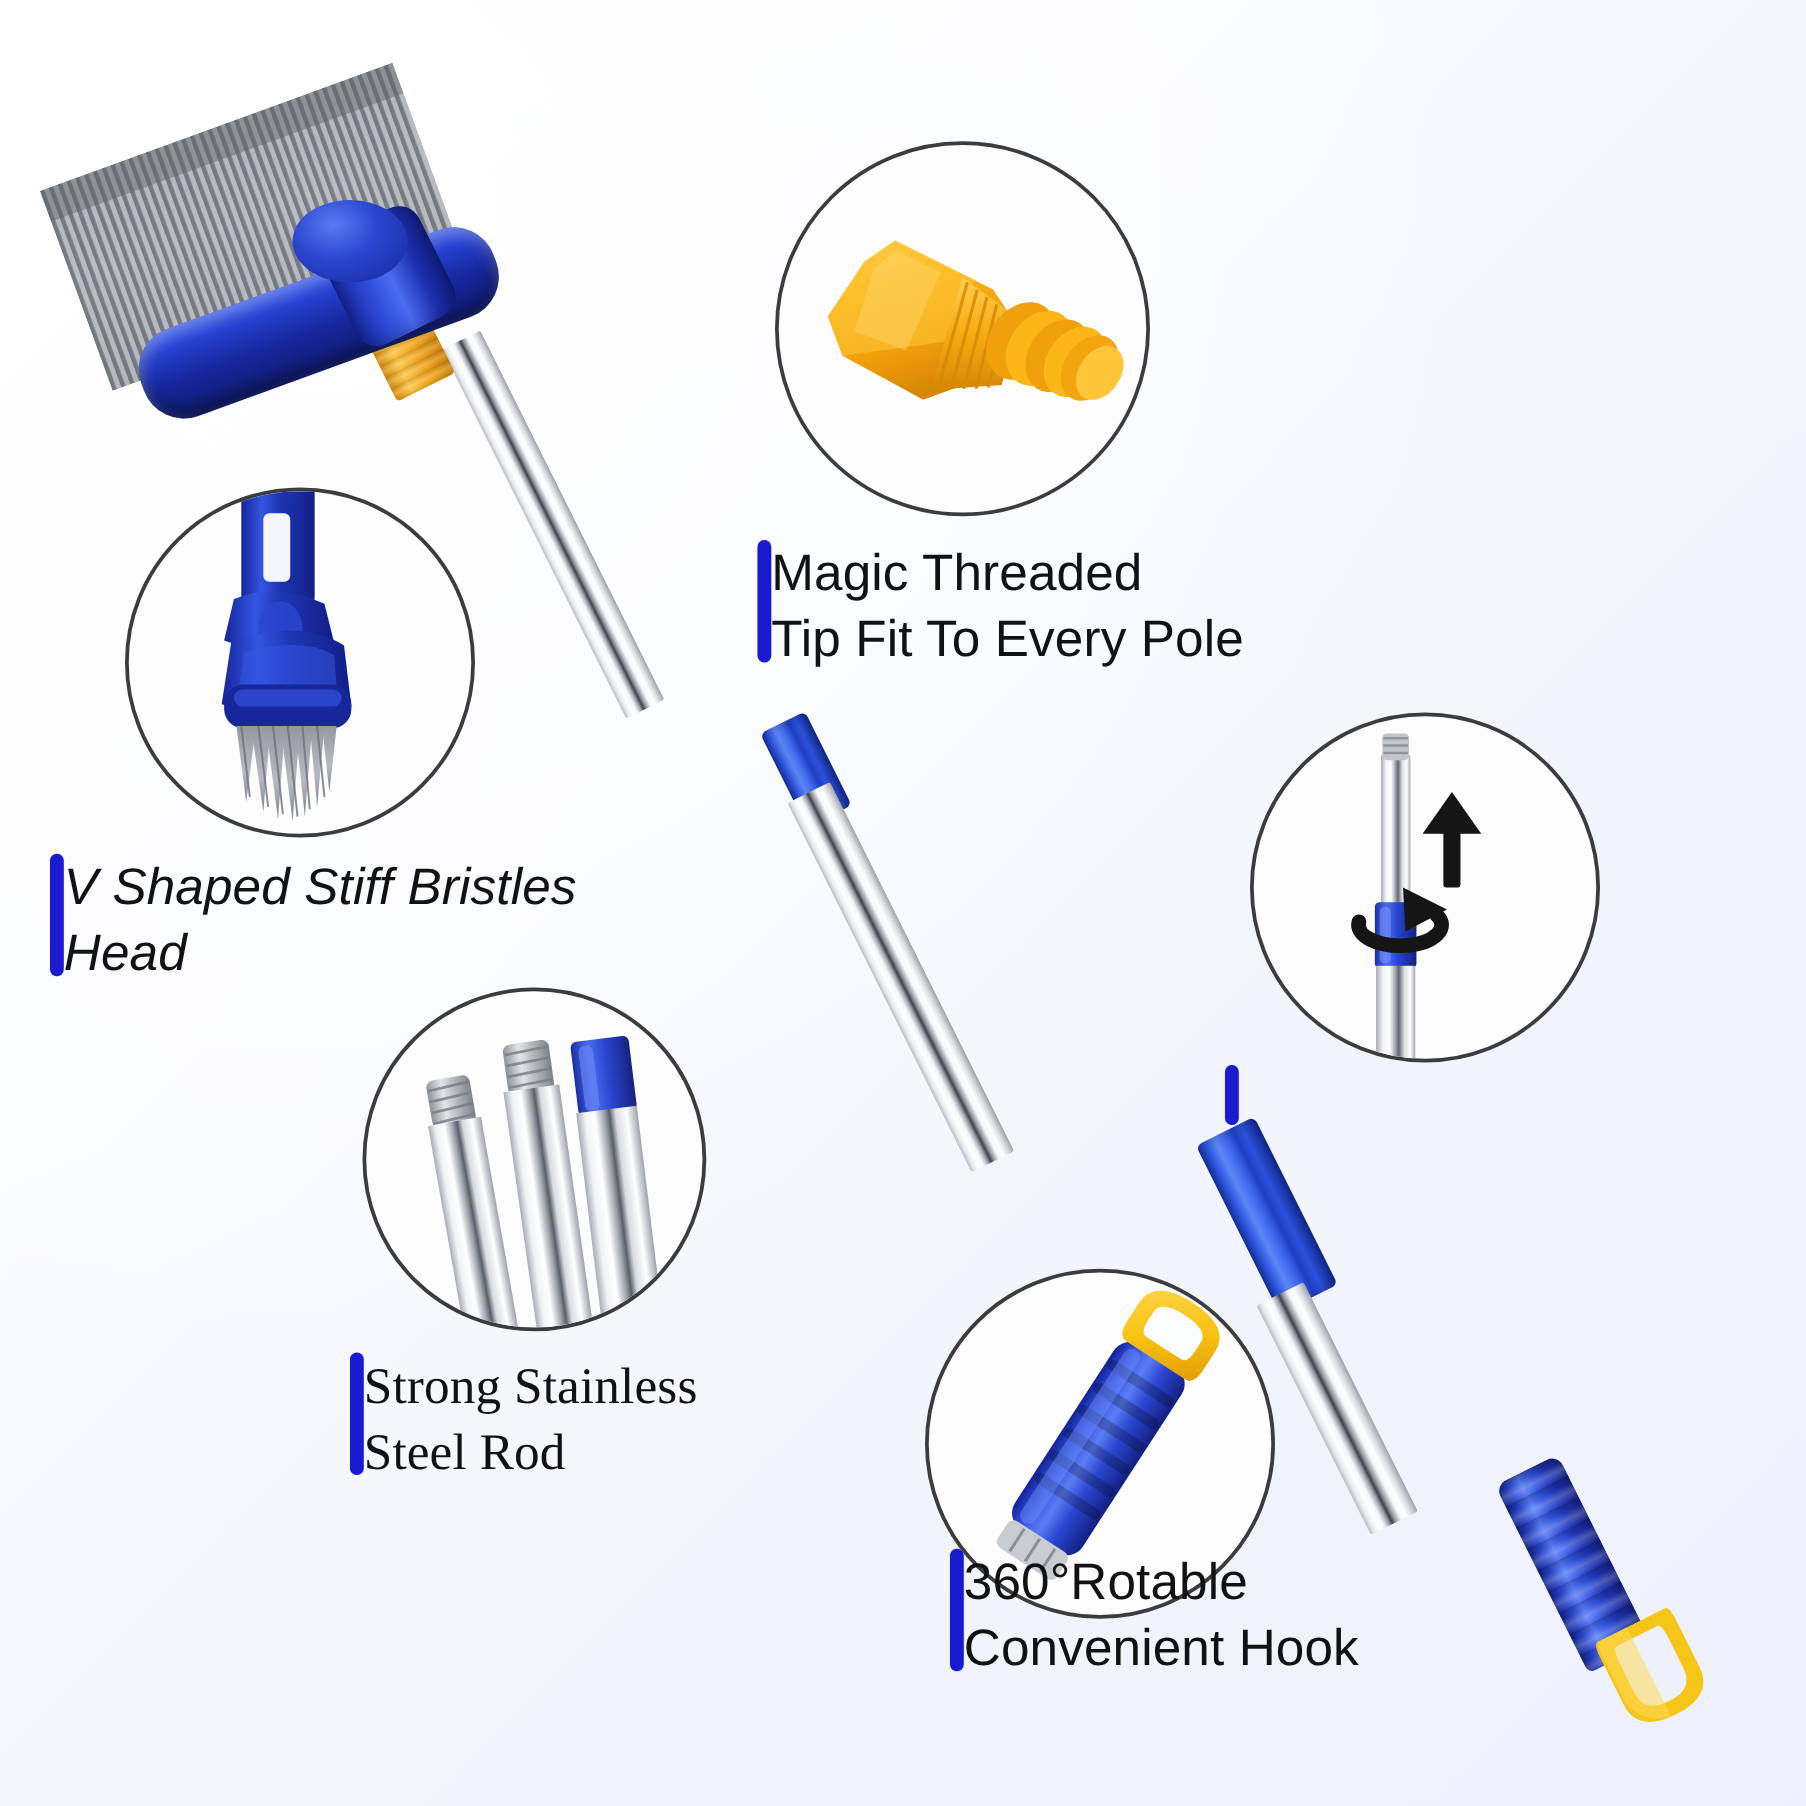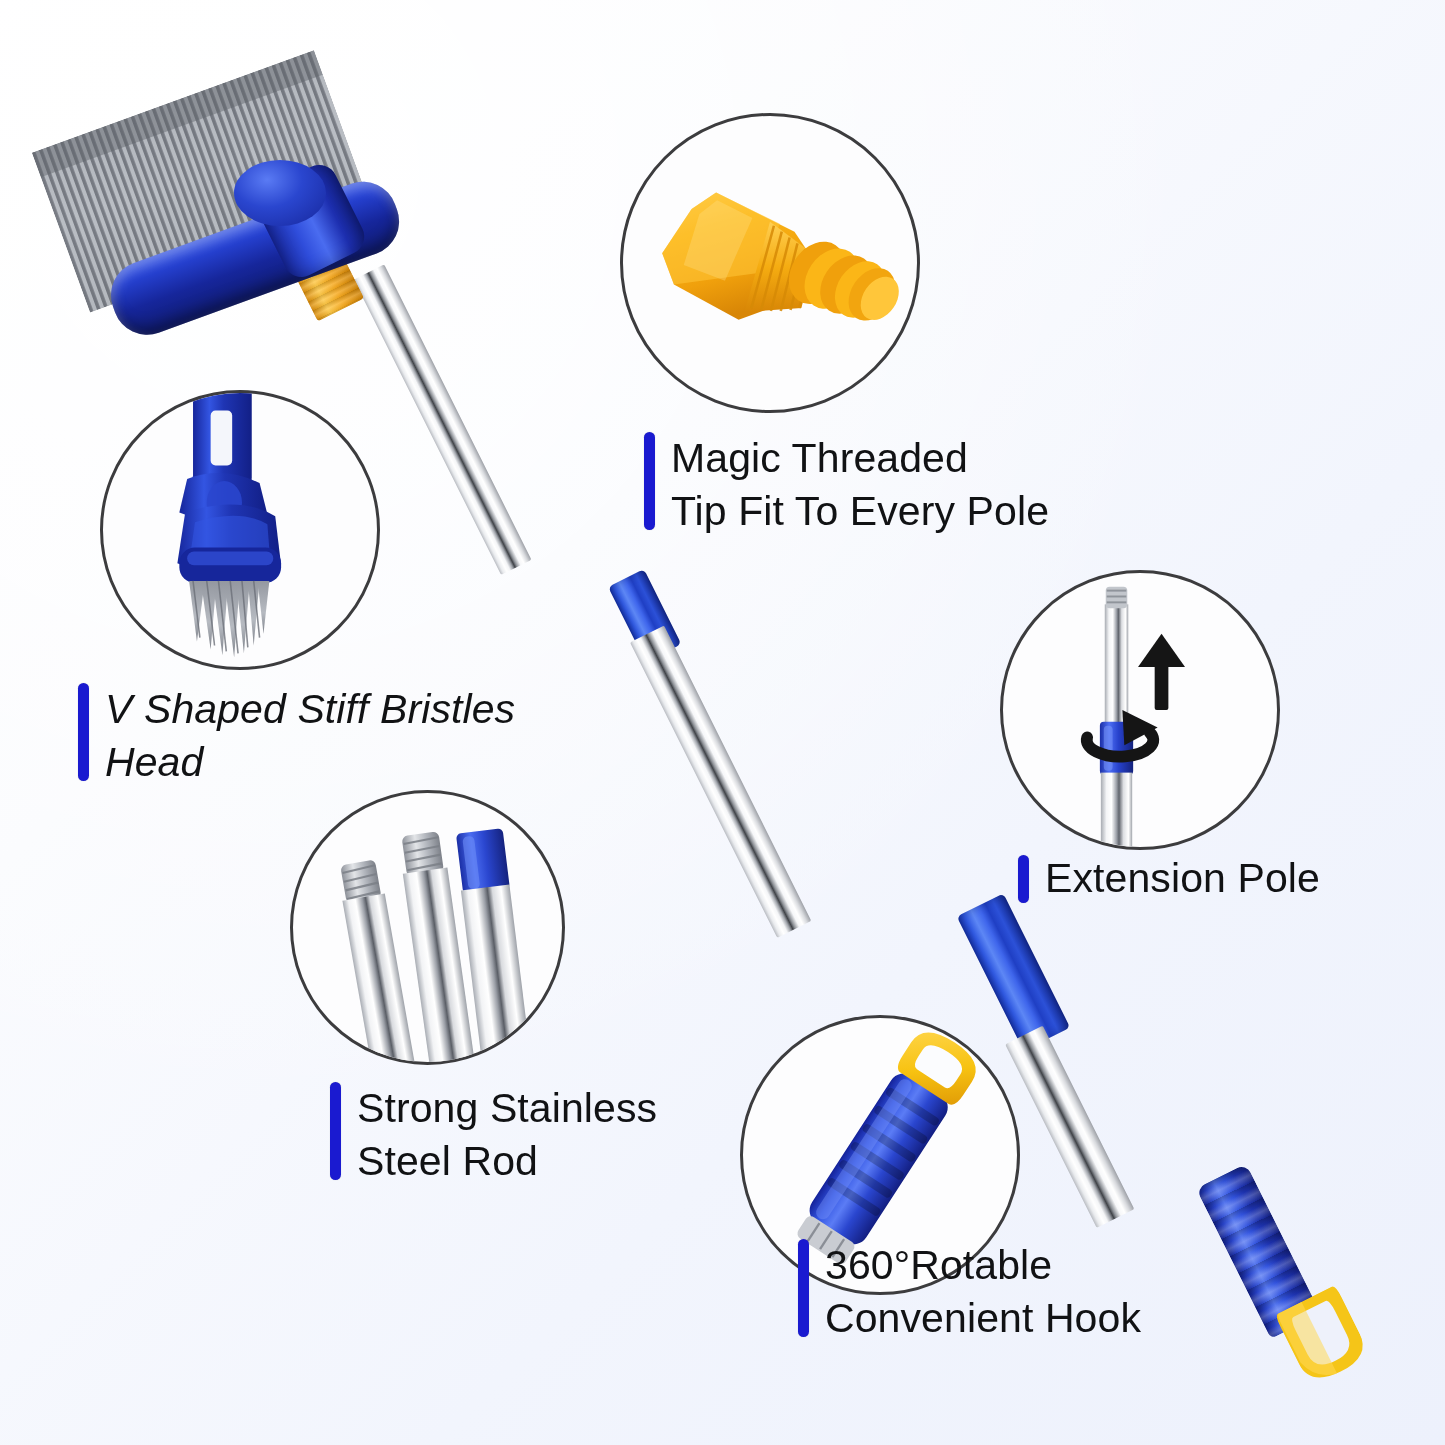--- a/index.html
+++ b/index.html
@@ -8,21 +8,21 @@
     font-family:"Liberation Sans", sans-serif;
     background:
       radial-gradient(circle at 18% 12%, #ffffff 0%, rgba(255,255,255,0) 55%),
       linear-gradient(135deg, #ffffff 0%, #fafbfe 30%, #f2f5fd 65%, #edf1fc 100%);
     position:relative;
   }
 
   #stage { position:absolute; inset:0; }
 
   
-  .callout-label { position:absolute; display:flex; align-items:flex-start; gap:16px;margin-left:38px; }
+  .callout-label { position:absolute; display:flex; align-items:flex-start; gap:0; }
   .accent-bar {
     width:11px; border-radius:6px; background:#1a1ad0; flex:none;
     box-shadow:0 0 1px rgba(0,0,0,.25);
   }
   .callout-text {
     font-size:41px; line-height:1.30; color:#111214; letter-spacing:.1px;
     white-space:pre-line; font-weight:400;
   }
 
   
@@ -312,21 +312,21 @@
 
         <g transform="rotate(-7 205 150)">
           <rect x="180" y="38" width="48" height="62" rx="5" fill="url(#colg)"></rect>
           <rect x="186" y="42" width="12" height="54" rx="5" fill="#6d8cf7" opacity=".6"></rect>
           <rect x="178" y="96" width="50" height="190" fill="url(#rodg)"></rect>
         </g>
       </svg>
     </div>
   </div>
 
-  <div class="callout-label" style="left:292px; top:1082px; width:420px;">
+  <div class="callout-label" style="left:280px; top:1082px; width:420px;font-family:Liberation Serif, serif;">
     <div class="accent-bar" style="height:98px;"></div>
     <div class="callout-text">Strong Stainless
 Steel Rod</div>
   </div>
 
   <div class="callout-circle" style="left:1000px; top:570px; width:280px; height:280px;">
     <div class="circle-inner">
       <svg viewBox="0 0 280 280" class="svg-fill">
         <defs>
           <linearGradient id="pg" x1="0" y1="0" x2="1" y2="0">
@@ -369,21 +369,20 @@
         <g fill="#151515">
           <rect x="155" y="78" width="14" height="62" rx="2"></rect>
           <path d="M162 62 L186 96 L138 96 Z"></path>
         </g>
       </svg>
     </div>
   </div>
 
   <div class="callout-label" style="left:980px; top:852px; width:400px; align-items:center;">
     <div class="accent-bar" style="height:48px;"></div>
-    <div class="callout-text">Extension Pole</div>
   </div>
 
   <div class="callout-circle" style="left:740px; top:1015px; width:280px; height:280px;">
     <div class="circle-inner">
       <svg viewBox="0 0 280 280" class="svg-fill">
         <defs>
           <linearGradient id="gripg" x1="0" y1="0" x2="1" y2="0">
             <stop offset="0%" stop-color="#14229a"></stop>
             <stop offset="22%" stop-color="#3355e2"></stop>
             <stop offset="44%" stop-color="#5b7cf5"></stop>

